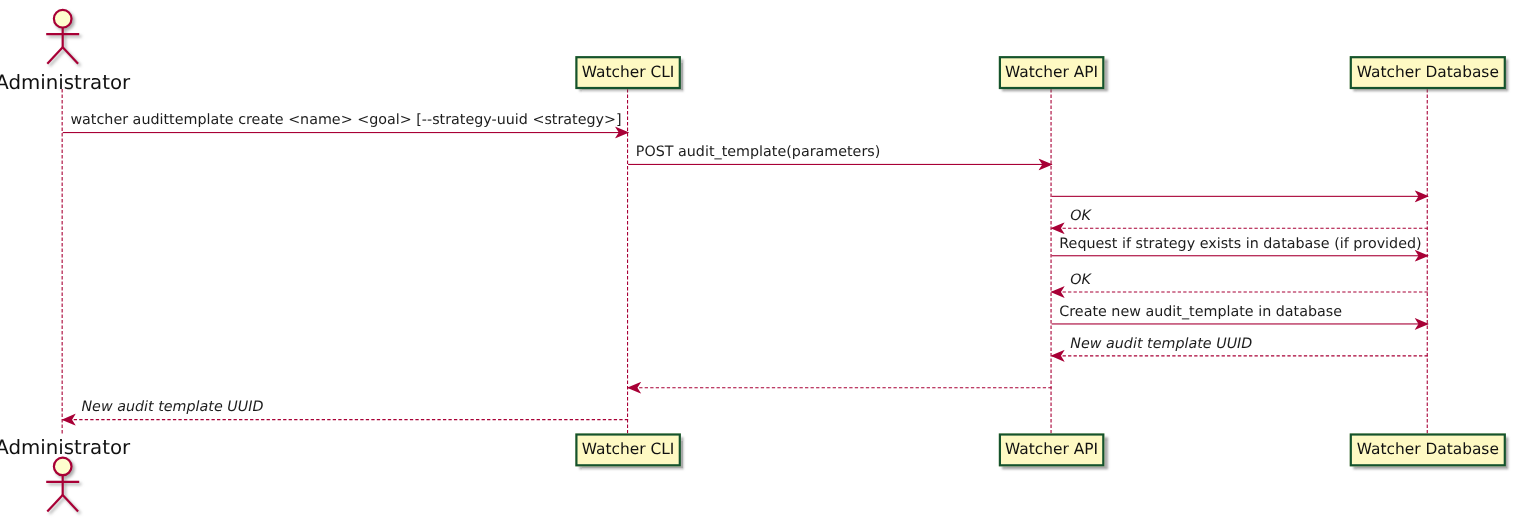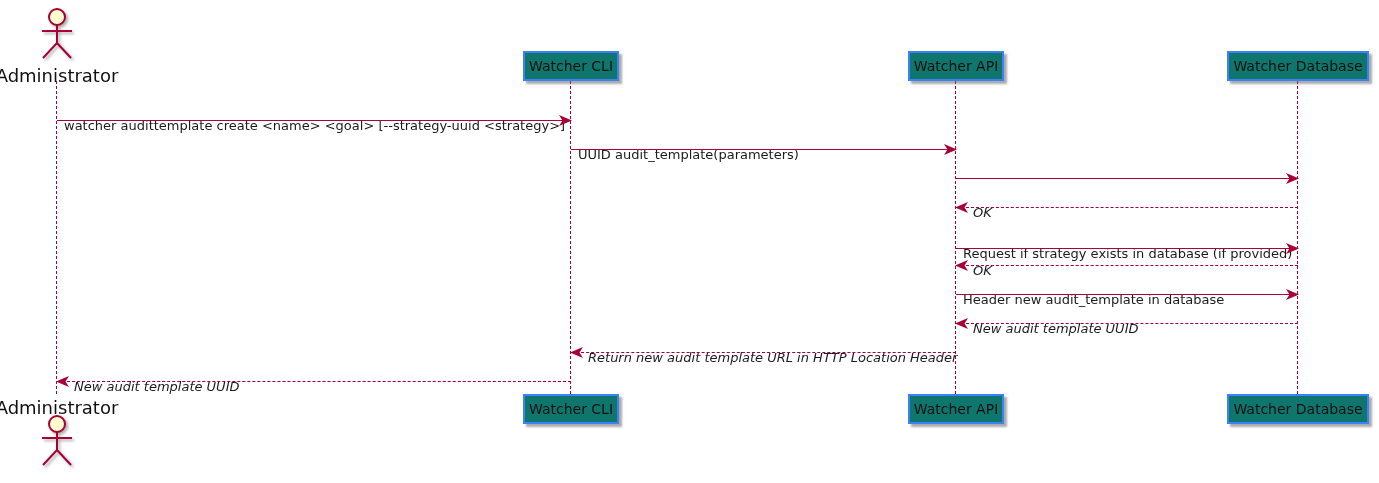--- a/index.html
+++ b/index.html
@@ -20,22 +20,22 @@
     height: 313px;
     width: 0;
     border-left: 1px dashed #A80036;
   }
 
   
   .participant {
     position: absolute;
     box-sizing: border-box;
     height: 30px;
-    background: #0f766e;
-    border: 2px solid #3b82f6;
+    background: #fef9c3;
+    border: 2px solid #14532d;
     box-shadow: 3px 3px 2px rgba(100,100,100,0.55);
     display: flex;
     align-items: center;
     justify-content: center;
     font-size: 14px;
     color: #111;
     white-space: nowrap;
   }
 
   
@@ -52,21 +52,20 @@
   
   .msg { position: absolute; height: 30px; }
   .msg-label {
     position: absolute;
     top: 0;
     left: 0;
     font-size: 13px;
     color: #1c1c1c;
     white-space: nowrap;
     line-height: 15px;
-    margin-top: 16px;
   }
   .msg.ltr .msg-label { padding-left: 7px; }
   .msg.rtl .msg-label { padding-left: 17px; font-style: italic; }
   .msg-line {
     position: absolute;
     top: 18px;
     left: 0;
     right: 0;
     height: 0;
   }
@@ -114,21 +113,21 @@
 
   <div class="msg solid ltr" style="left:57px; top:102px; width:514px;">
     <div class="msg-label">watcher audittemplate create &lt;name&gt; &lt;goal&gt; [--strategy-uuid &lt;strategy&gt;]</div>
     <div class="msg-line"></div>
     <svg class="msg-head" viewBox="0 0 13 11">
       <polygon points="0,0 13,5.5 0,11 3.5,5.5" fill="#A80036"></polygon>
     </svg>
   </div>
 
   <div class="msg solid ltr" style="left:571px; top:131px; width:385px;">
-    <div class="msg-label">UUID audit_template(parameters)</div>
+    <div class="msg-label">POST audit_template(parameters)</div>
     <div class="msg-line"></div>
     <svg class="msg-head" viewBox="0 0 13 11">
       <polygon points="0,0 13,5.5 0,11 3.5,5.5" fill="#A80036"></polygon>
     </svg>
   </div>
 
   <div class="msg solid ltr" style="left:956px; top:160px; width:342px;">
     <div class="msg-line"></div>
     <svg class="msg-head" viewBox="0 0 13 11">
       <polygon points="0,0 13,5.5 0,11 3.5,5.5" fill="#A80036"></polygon>
@@ -136,54 +135,53 @@
   </div>
 
   <div class="msg dashed rtl" style="left:956px; top:189px; width:342px;">
     <div class="msg-label">OK</div>
     <div class="msg-line"></div>
     <svg class="msg-head" viewBox="0 0 13 11">
       <polygon points="13,0 0,5.5 13,11 9.5,5.5" fill="#A80036"></polygon>
     </svg>
   </div>
 
-  <div class="msg solid ltr" style="left:956px; top:230px; width:342px;">
+  <div class="msg solid ltr" style="left:956px; top:214px; width:342px;">
     <div class="msg-label">Request if strategy exists in database (if provided)</div>
     <div class="msg-line"></div>
     <svg class="msg-head" viewBox="0 0 13 11">
       <polygon points="0,0 13,5.5 0,11 3.5,5.5" fill="#A80036"></polygon>
     </svg>
   </div>
 
   <div class="msg dashed rtl" style="left:956px; top:247px; width:342px;">
     <div class="msg-label">OK</div>
     <div class="msg-line"></div>
     <svg class="msg-head" viewBox="0 0 13 11">
       <polygon points="13,0 0,5.5 13,11 9.5,5.5" fill="#A80036"></polygon>
     </svg>
   </div>
 
   <div class="msg solid ltr" style="left:956px; top:276px; width:342px;">
-    <div class="msg-label">Header new audit_template in database</div>
+    <div class="msg-label">Create new audit_template in database</div>
     <div class="msg-line"></div>
     <svg class="msg-head" viewBox="0 0 13 11">
       <polygon points="0,0 13,5.5 0,11 3.5,5.5" fill="#A80036"></polygon>
     </svg>
   </div>
 
   <div class="msg dashed rtl" style="left:956px; top:305px; width:342px;">
     <div class="msg-label">New audit template UUID</div>
     <div class="msg-line"></div>
     <svg class="msg-head" viewBox="0 0 13 11">
       <polygon points="13,0 0,5.5 13,11 9.5,5.5" fill="#A80036"></polygon>
     </svg>
   </div>
 
   <div class="msg dashed rtl" style="left:571px; top:334px; width:385px;">
-    <div class="msg-label">Return new audit template URL in HTTP Location Header</div>
     <div class="msg-line"></div>
     <svg class="msg-head" viewBox="0 0 13 11">
       <polygon points="13,0 0,5.5 13,11 9.5,5.5" fill="#A80036"></polygon>
     </svg>
   </div>
 
   <div class="msg dashed rtl" style="left:57px; top:363px; width:514px;">
     <div class="msg-label">New audit template UUID</div>
     <div class="msg-line"></div>
     <svg class="msg-head" viewBox="0 0 13 11">

